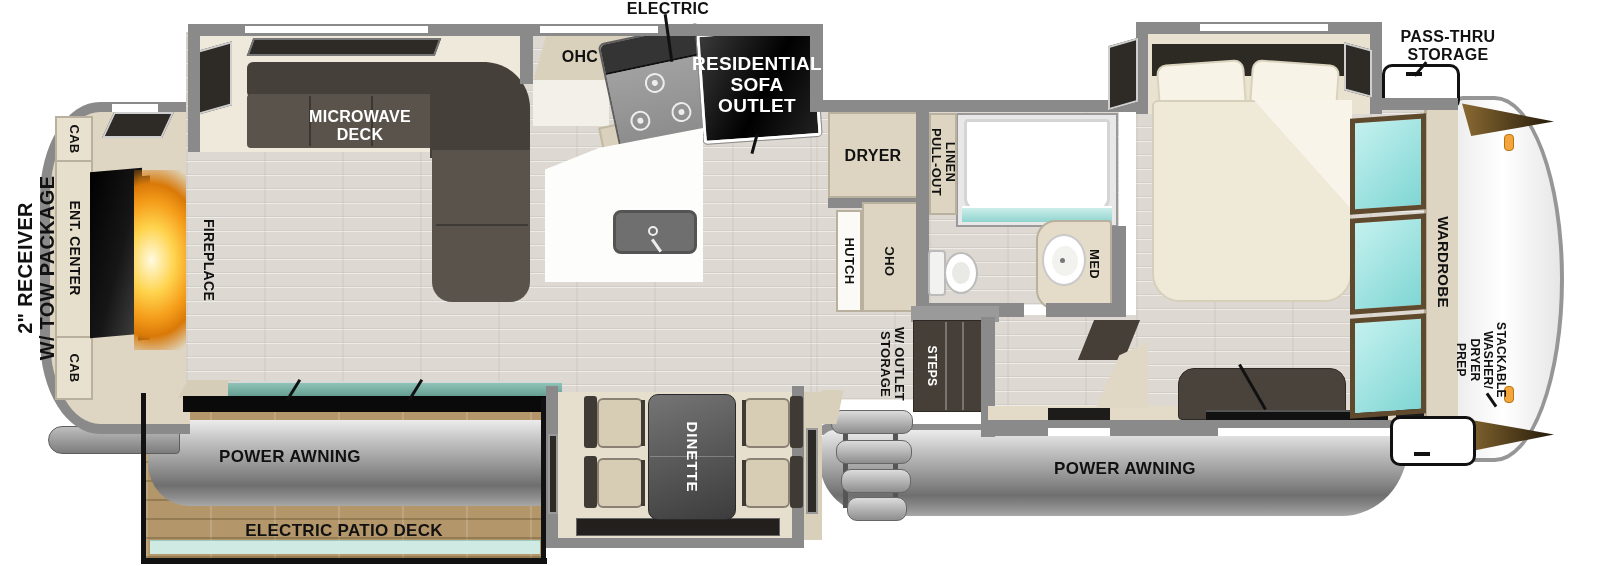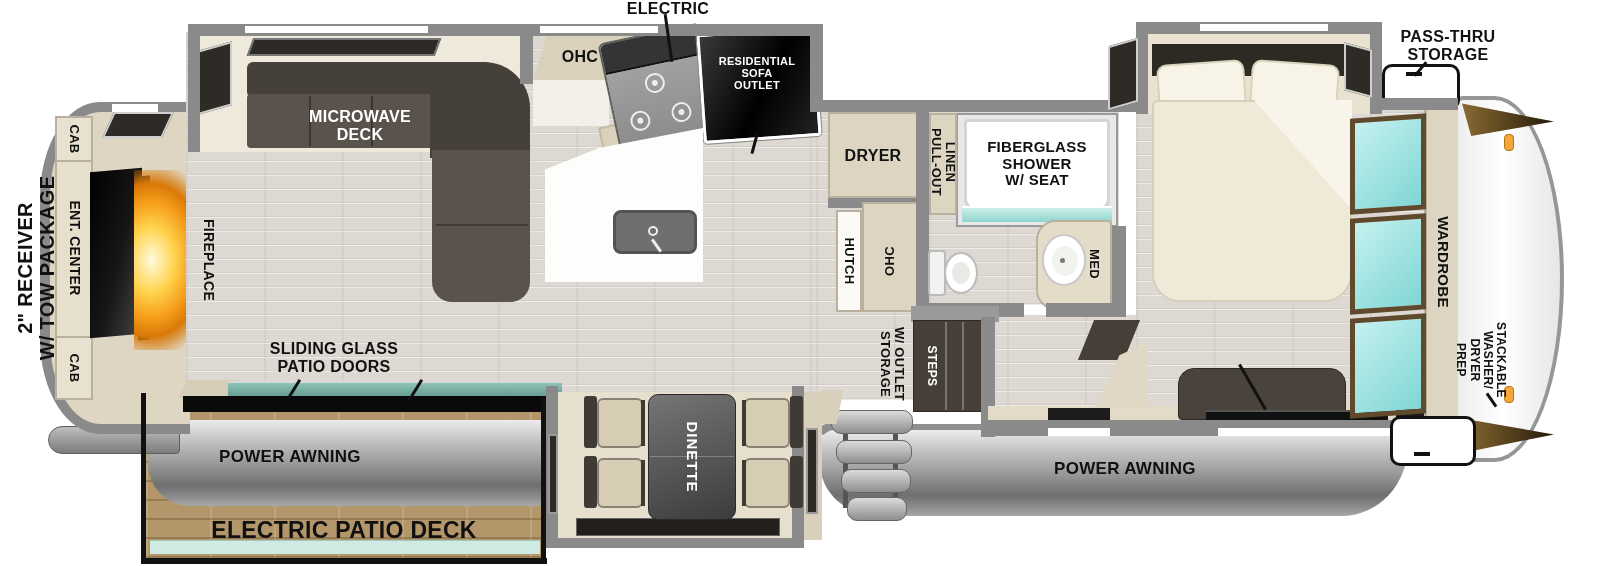--- a/index.html
+++ b/index.html
@@ -225,50 +225,41 @@
   <div class="lbl cw" style="left:74px;top:139px;font-size:13px">CAB</div>
   <div class="lbl cw" style="left:74px;top:248px;font-size:14px">ENT. CENTER</div>
   <div class="lbl cw" style="left:74px;top:368px;font-size:13px">CAB</div>
   <div class="lbl cw" style="left:208px;top:260px;font-size:14px">FIREPLACE</div>
   <div class="lbl wht" style="left:360px;top:126px;font-size:16px">
     <span>MICROWAVE</span>
     <span>DECK</span>
   </div>
   <div class="lbl" style="left:668px;top:9px;font-size:16px">ELECTRIC</div>
   <div class="lbl" style="left:580px;top:57px;font-size:16px">OHC</div>
-  <div class="lbl wht" style="left:757px;top:73px;font-size:11px">
+  <div class="lbl wht" style="left:757px;top:85px;font-size:19px">
     <span>RESIDENTIAL</span>
     <span>SOFA</span>
     <span>OUTLET</span>
   </div>
   <div class="lbl" style="left:873px;top:156px;font-size:16px">DRYER</div>
   <div class="lbl cw" style="left:849px;top:261px;font-size:13px">HUTCH</div>
   <div class="lbl ccw" style="left:890px;top:261px;font-size:13px">OHC</div>
   <div class="lbl cw" style="left:943px;top:162px;font-size:13px">
     <span>LINEN</span>
     <span>PULL-OUT</span>
   </div>
-  <div class="lbl" style="left:1037px;top:164px;font-size:15px">
-    <span>FIBERGLASS</span>
-    <span>SHOWER</span>
-    <span>W/ SEAT</span>
-  </div>
   <div class="lbl cw" style="left:1094px;top:264px;font-size:13px">MED</div>
   <div class="lbl cw" style="left:892px;top:364px;font-size:13px">
     <span>W/ OUTLET</span>
     <span>STORAGE</span>
   </div>
   <div class="lbl cw wht" style="left:931px;top:366px;font-size:12px">STEPS</div>
   <div class="lbl cw wht" style="left:692px;top:457px;font-size:15px;letter-spacing:1px">DINETTE</div>
-  <div class="lbl" style="left:334px;top:358px;font-size:16px">
-    <span>SLIDING GLASS</span>
-    <span>PATIO DOORS</span>
-  </div>
   <div class="lbl" style="left:290px;top:457px;font-size:17px">POWER AWNING</div>
-  <div class="lbl" style="left:344px;top:531px;font-size:23px">ELECTRIC PATIO DECK</div>
+  <div class="lbl" style="left:344px;top:531px;font-size:17px">ELECTRIC PATIO DECK</div>
   <div class="lbl" style="left:1125px;top:469px;font-size:17px">POWER AWNING</div>
   <div class="lbl" style="left:1448px;top:46px;font-size:16px">
     <span>PASS-THRU</span>
     <span>STORAGE</span>
   </div>
   <div class="lbl cw" style="left:1443px;top:262px;font-size:15px">WARDROBE</div>
   <div class="lbl cw" style="left:1481px;top:360px;font-size:12px">
     <span>STACKABLE</span>
     <span>WASHER/</span>
     <span>DRYER</span>

